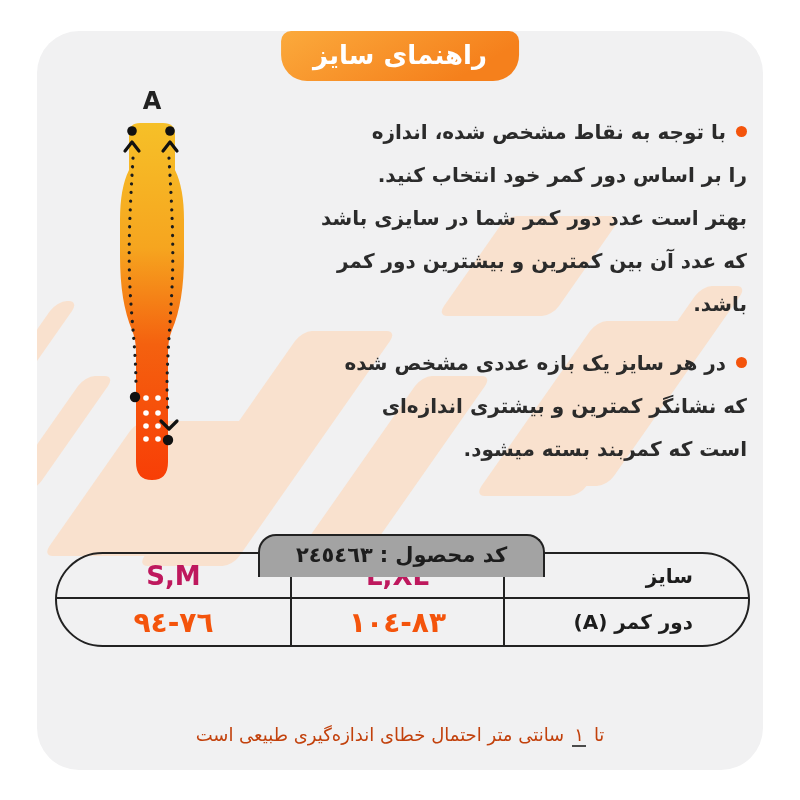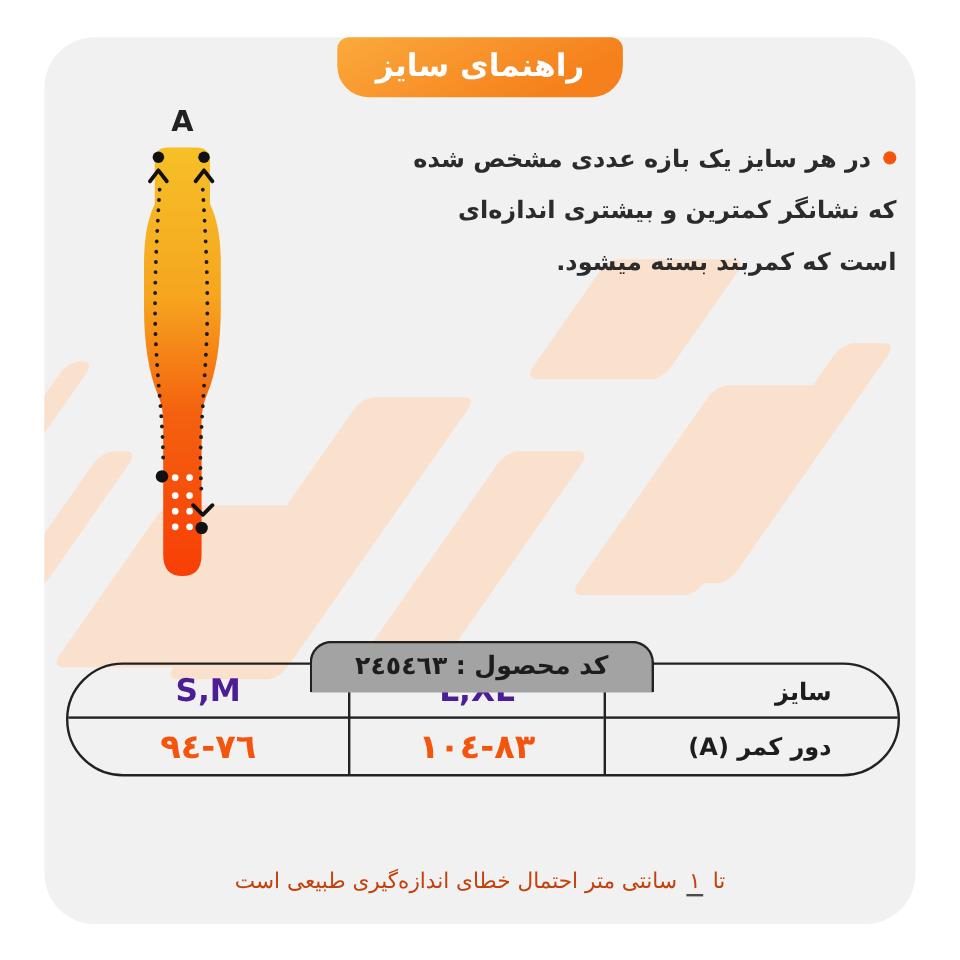--- a/index.html
+++ b/index.html
@@ -62,21 +62,21 @@
     grid-template-columns:245px 213px auto;
     grid-template-rows:45px auto;
   }
   .cell { display:flex; align-items:center; justify-content:center; }
   .cell.vline { border-left:2px solid #222222; }
   .cell.hline { border-bottom:2px solid #222222; }
   .cell.rtl-label {
     justify-content:flex-start; padding-right:55px;
     color:#1d1d1d; font-size:20px; font-weight:bold;
   }
-  .cell.size-name { color:#4c1d95; font-size:26px; font-weight:bold; font-family:"DejaVu Sans", sans-serif; }
+  .cell.size-name { color:#be185d; font-size:26px; font-weight:bold; font-family:"DejaVu Sans", sans-serif; }
   .cell.size-range { color:#f4540c; font-size:28px; font-weight:bold; }
   
   .footnote {
     position:absolute; left:0; top:689px; width:100%; z-index:1;
     direction:rtl; text-align:center;
     color:#c2410c; font-size:18px; line-height:30px;
   }
   .footnote .digit { border-bottom:2px solid #4b4b4b; padding:0 2px; }
   .footnote .gap { margin:0 4px; }
 </style>
@@ -125,20 +125,27 @@
           <circle cx="58" cy="325" r="2.8"></circle>
         <circle cx="46" cy="338" r="2.8"></circle>
           <circle cx="58" cy="338" r="2.8"></circle>
         <circle cx="46" cy="351" r="2.8"></circle>
           <circle cx="58" cy="351" r="2.8"></circle>
       </g>
     </svg>
 
     <div class="bullets">
       <div class="bullet">
+        <div class="b-line"><span class="dot"></span><span>با توجه به نقاط مشخص شده، اندازه</span></div>
+        <div class="b-line">را بر اساس دور کمر خود انتخاب کنید.</div>
+        <div class="b-line">بهتر است عدد دور کمر شما در سایزی باشد</div>
+        <div class="b-line">که عدد آن بین کمترین و بیشترین دور کمر</div>
+        <div class="b-line">باشد.</div>
+      </div>
+      <div class="bullet">
         <div class="b-line"><span class="dot"></span><span>در هر سایز یک بازه عددی مشخص شده</span></div>
         <div class="b-line">که نشانگر کمترین و بیشتری اندازه‌ای</div>
         <div class="b-line">است که کمربند بسته میشود.</div>
       </div>
     </div>
 
     <div class="code-tab">
       <span>کد محصول</span><span class="sep">:</span><span dir="ltr">٢٤٥٤٦٣</span>
     </div>
 

